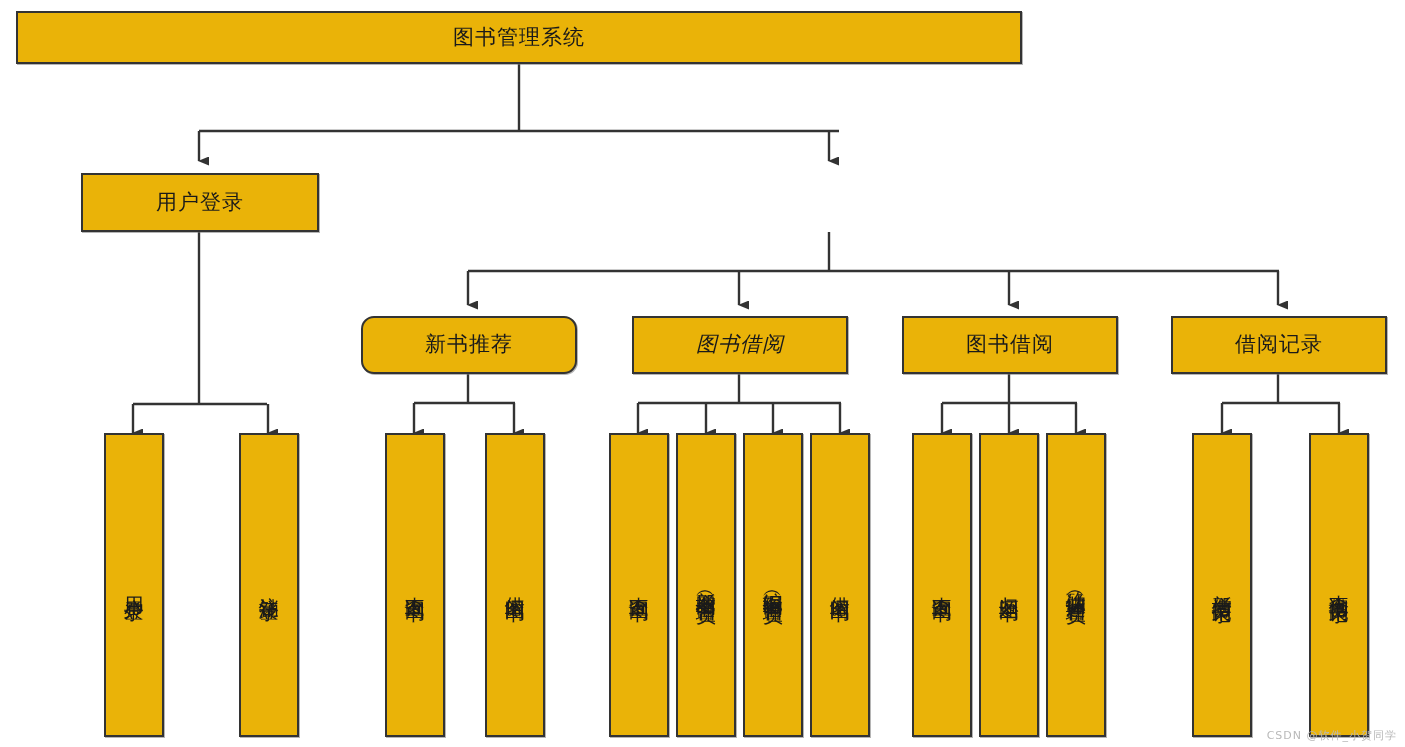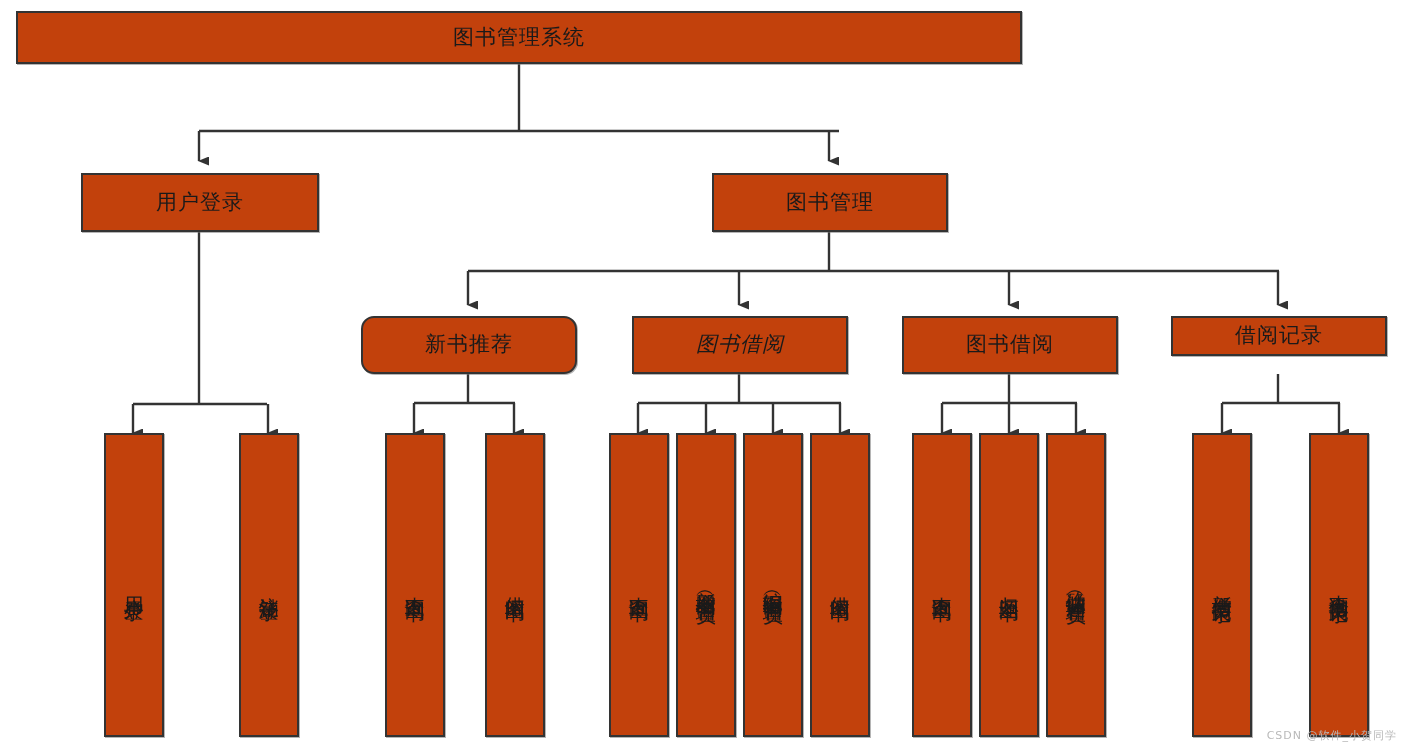--- a/index.html
+++ b/index.html
@@ -14,21 +14,21 @@
     position: relative;
     width: 1405px;
     height: 747px;
     background: #ffffff;
     overflow: hidden;
   }
   .node {
     position: absolute;
     box-sizing: border-box;
     border: 2px solid #333333;
-    background: #c2410c;
+    background: #eab308;
     display: flex;
     align-items: center;
     justify-content: center;
     color: #1a1a1a;
     box-shadow: 1px 1px 0 rgba(120,120,120,0.55);
   }
   .node.horiz {
     font-size: 21px;
     line-height: 1.1;
     letter-spacing: 1px;
@@ -125,37 +125,34 @@
   </svg>
 
   <div class="node horiz" style="left:16px; top:11px; width:1006px; height:53px;">
     <span class="lbl">图书管理系统</span>
   </div>
 
   <div class="node horiz" style="left:81px; top:173px; width:238px; height:59px;">
     <span class="lbl">用户登录</span>
   </div>
 
-  <div class="node horiz" style="left:712px; top:173px; width:236px; height:59px;">
-    <span class="lbl">图书管理</span>
-  </div>
 
   <div class="node horiz" style="left:361px; top:316px; width:216px; height:58px;border-radius:13px;">
     <span class="lbl">新书推荐</span>
   </div>
 
   <div class="node horiz" style="left:632px; top:316px; width:216px; height:58px;font-style:italic;">
     <span class="lbl">图书借阅</span>
   </div>
 
   <div class="node horiz" style="left:902px; top:316px; width:216px; height:58px;">
     <span class="lbl">图书借阅</span>
   </div>
 
-  <div class="node horiz" style="left:1171px; top:316px; width:216px; height:40px;">
+  <div class="node horiz" style="left:1171px; top:316px; width:216px; height:58px;">
     <span class="lbl">借阅记录</span>
   </div>
 
   <div class="node vert" style="left:104px; top:433px; width:60px; height:304px;">
     <span class="lbl">用户登录</span>
   </div>
 
   <div class="node vert" style="left:239px; top:433px; width:60px; height:304px;">
     <span class="lbl">注销登录</span>
   </div>

